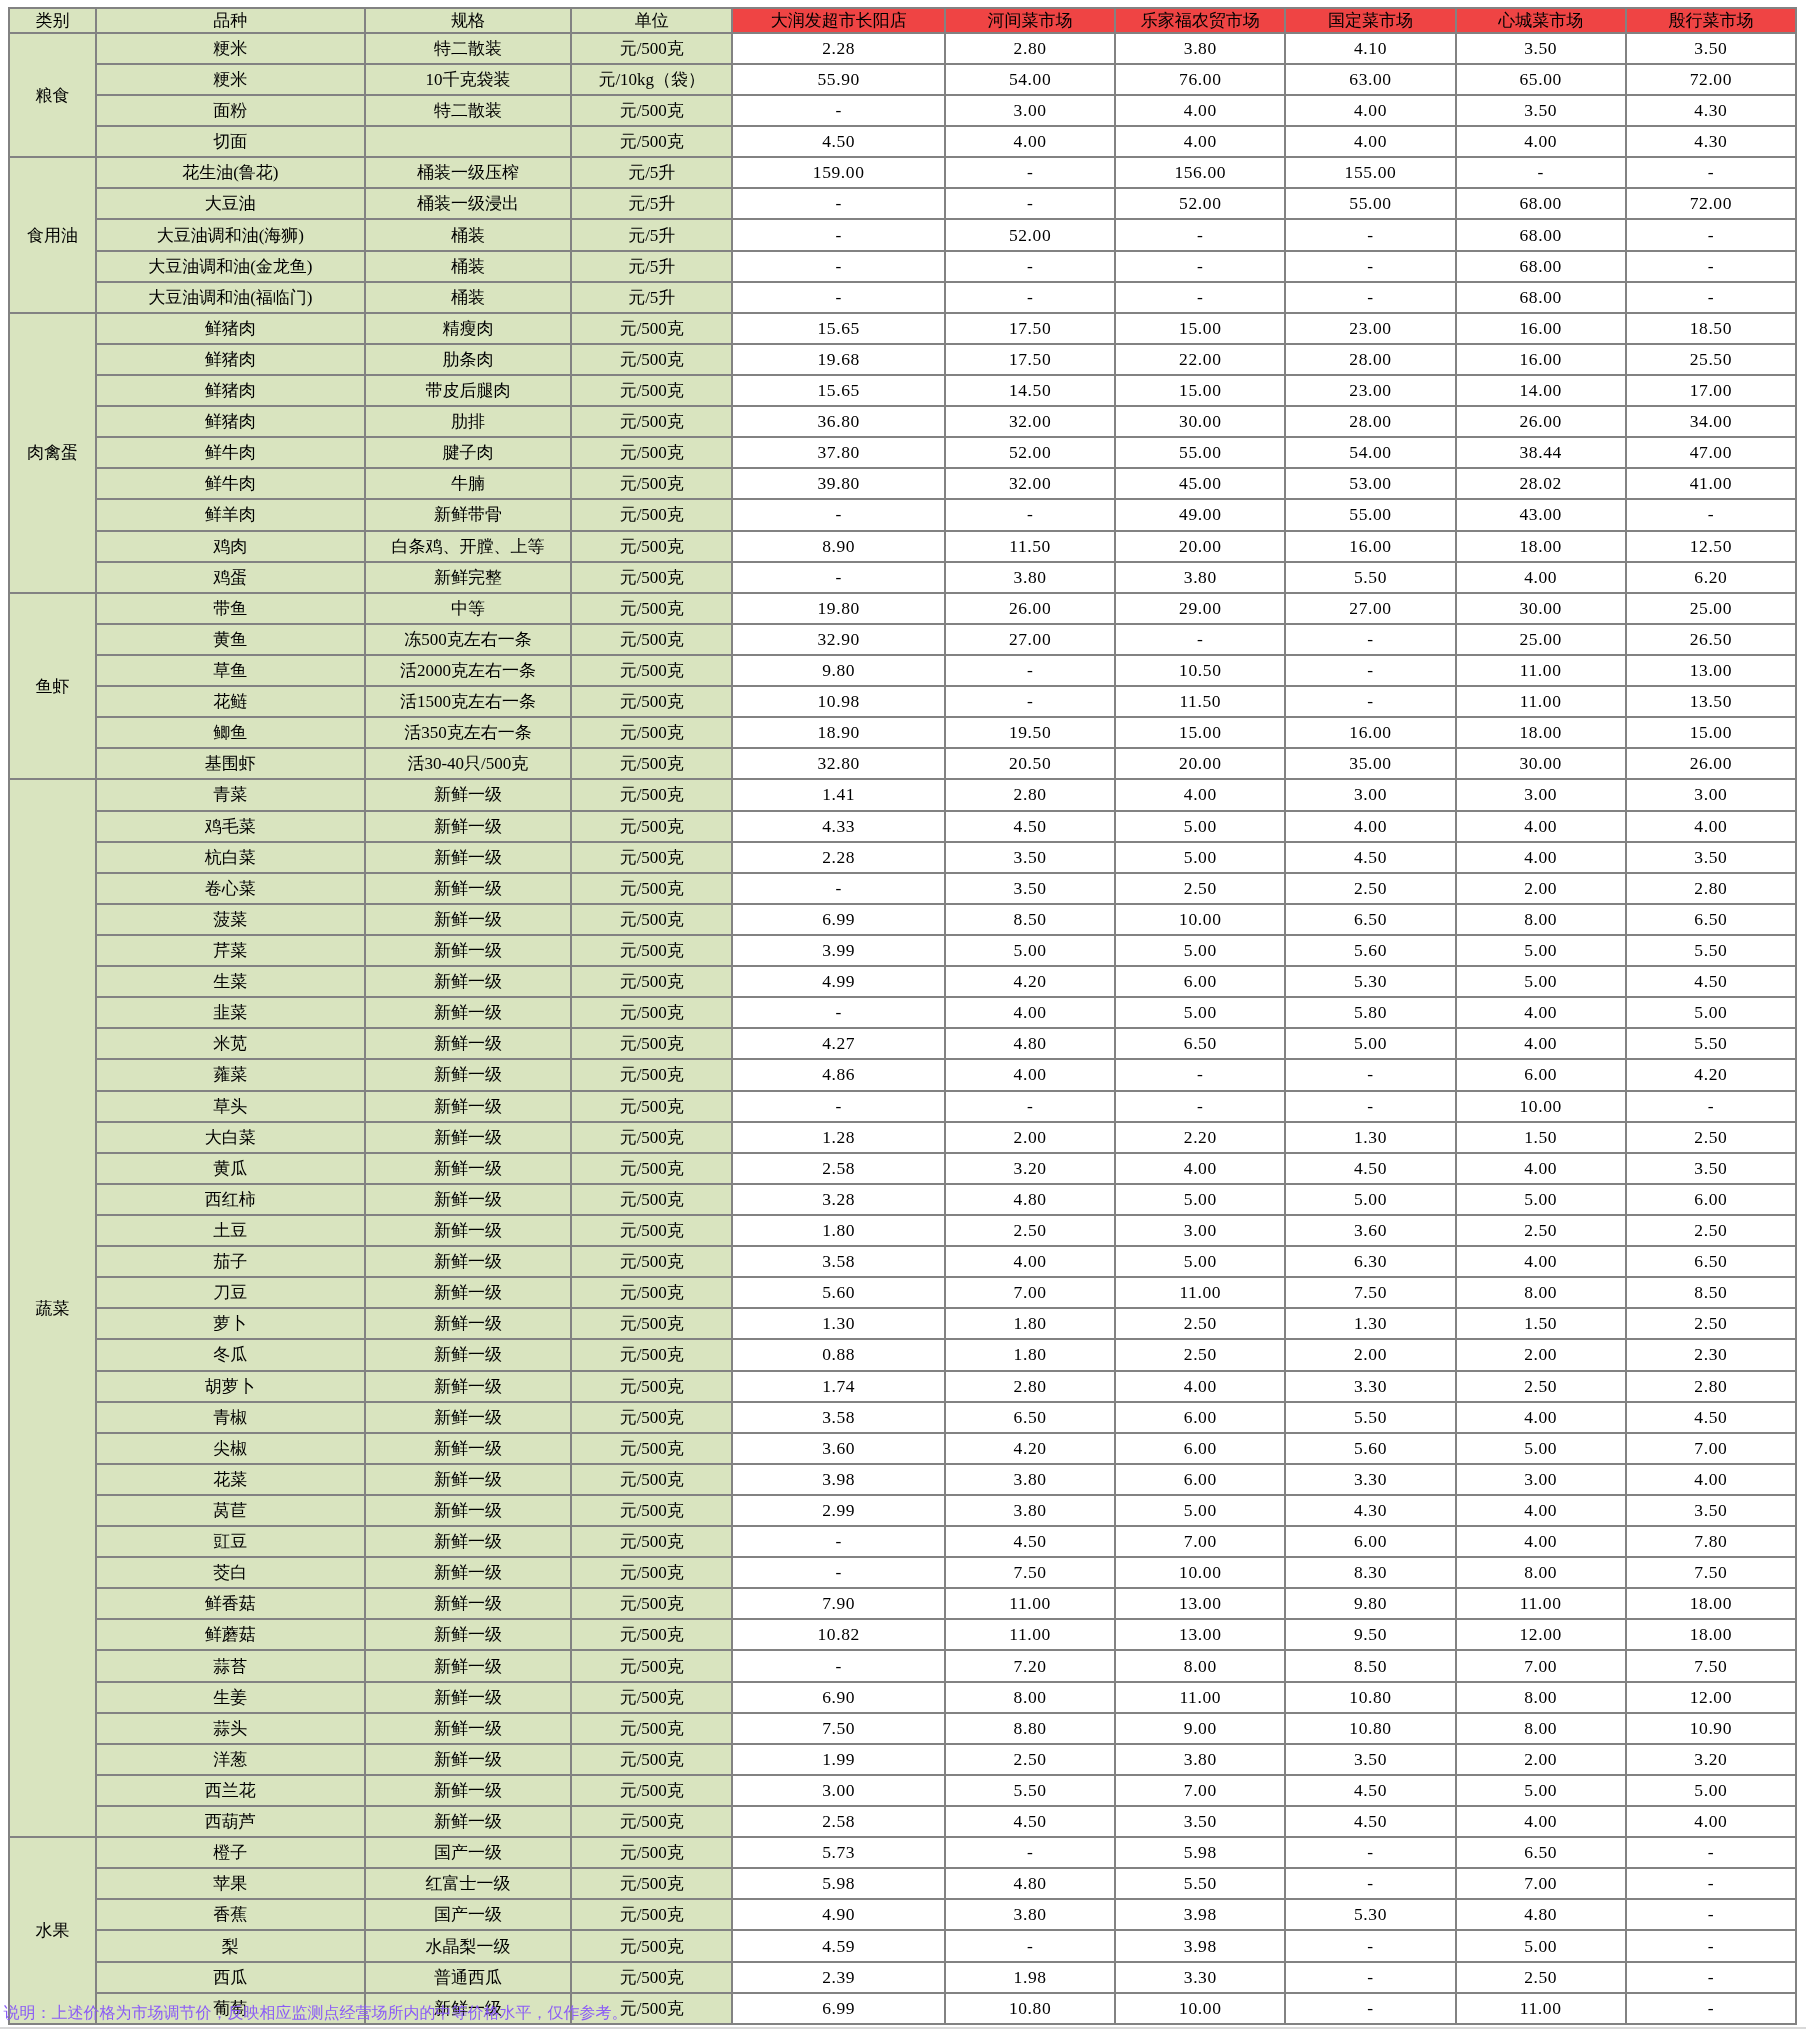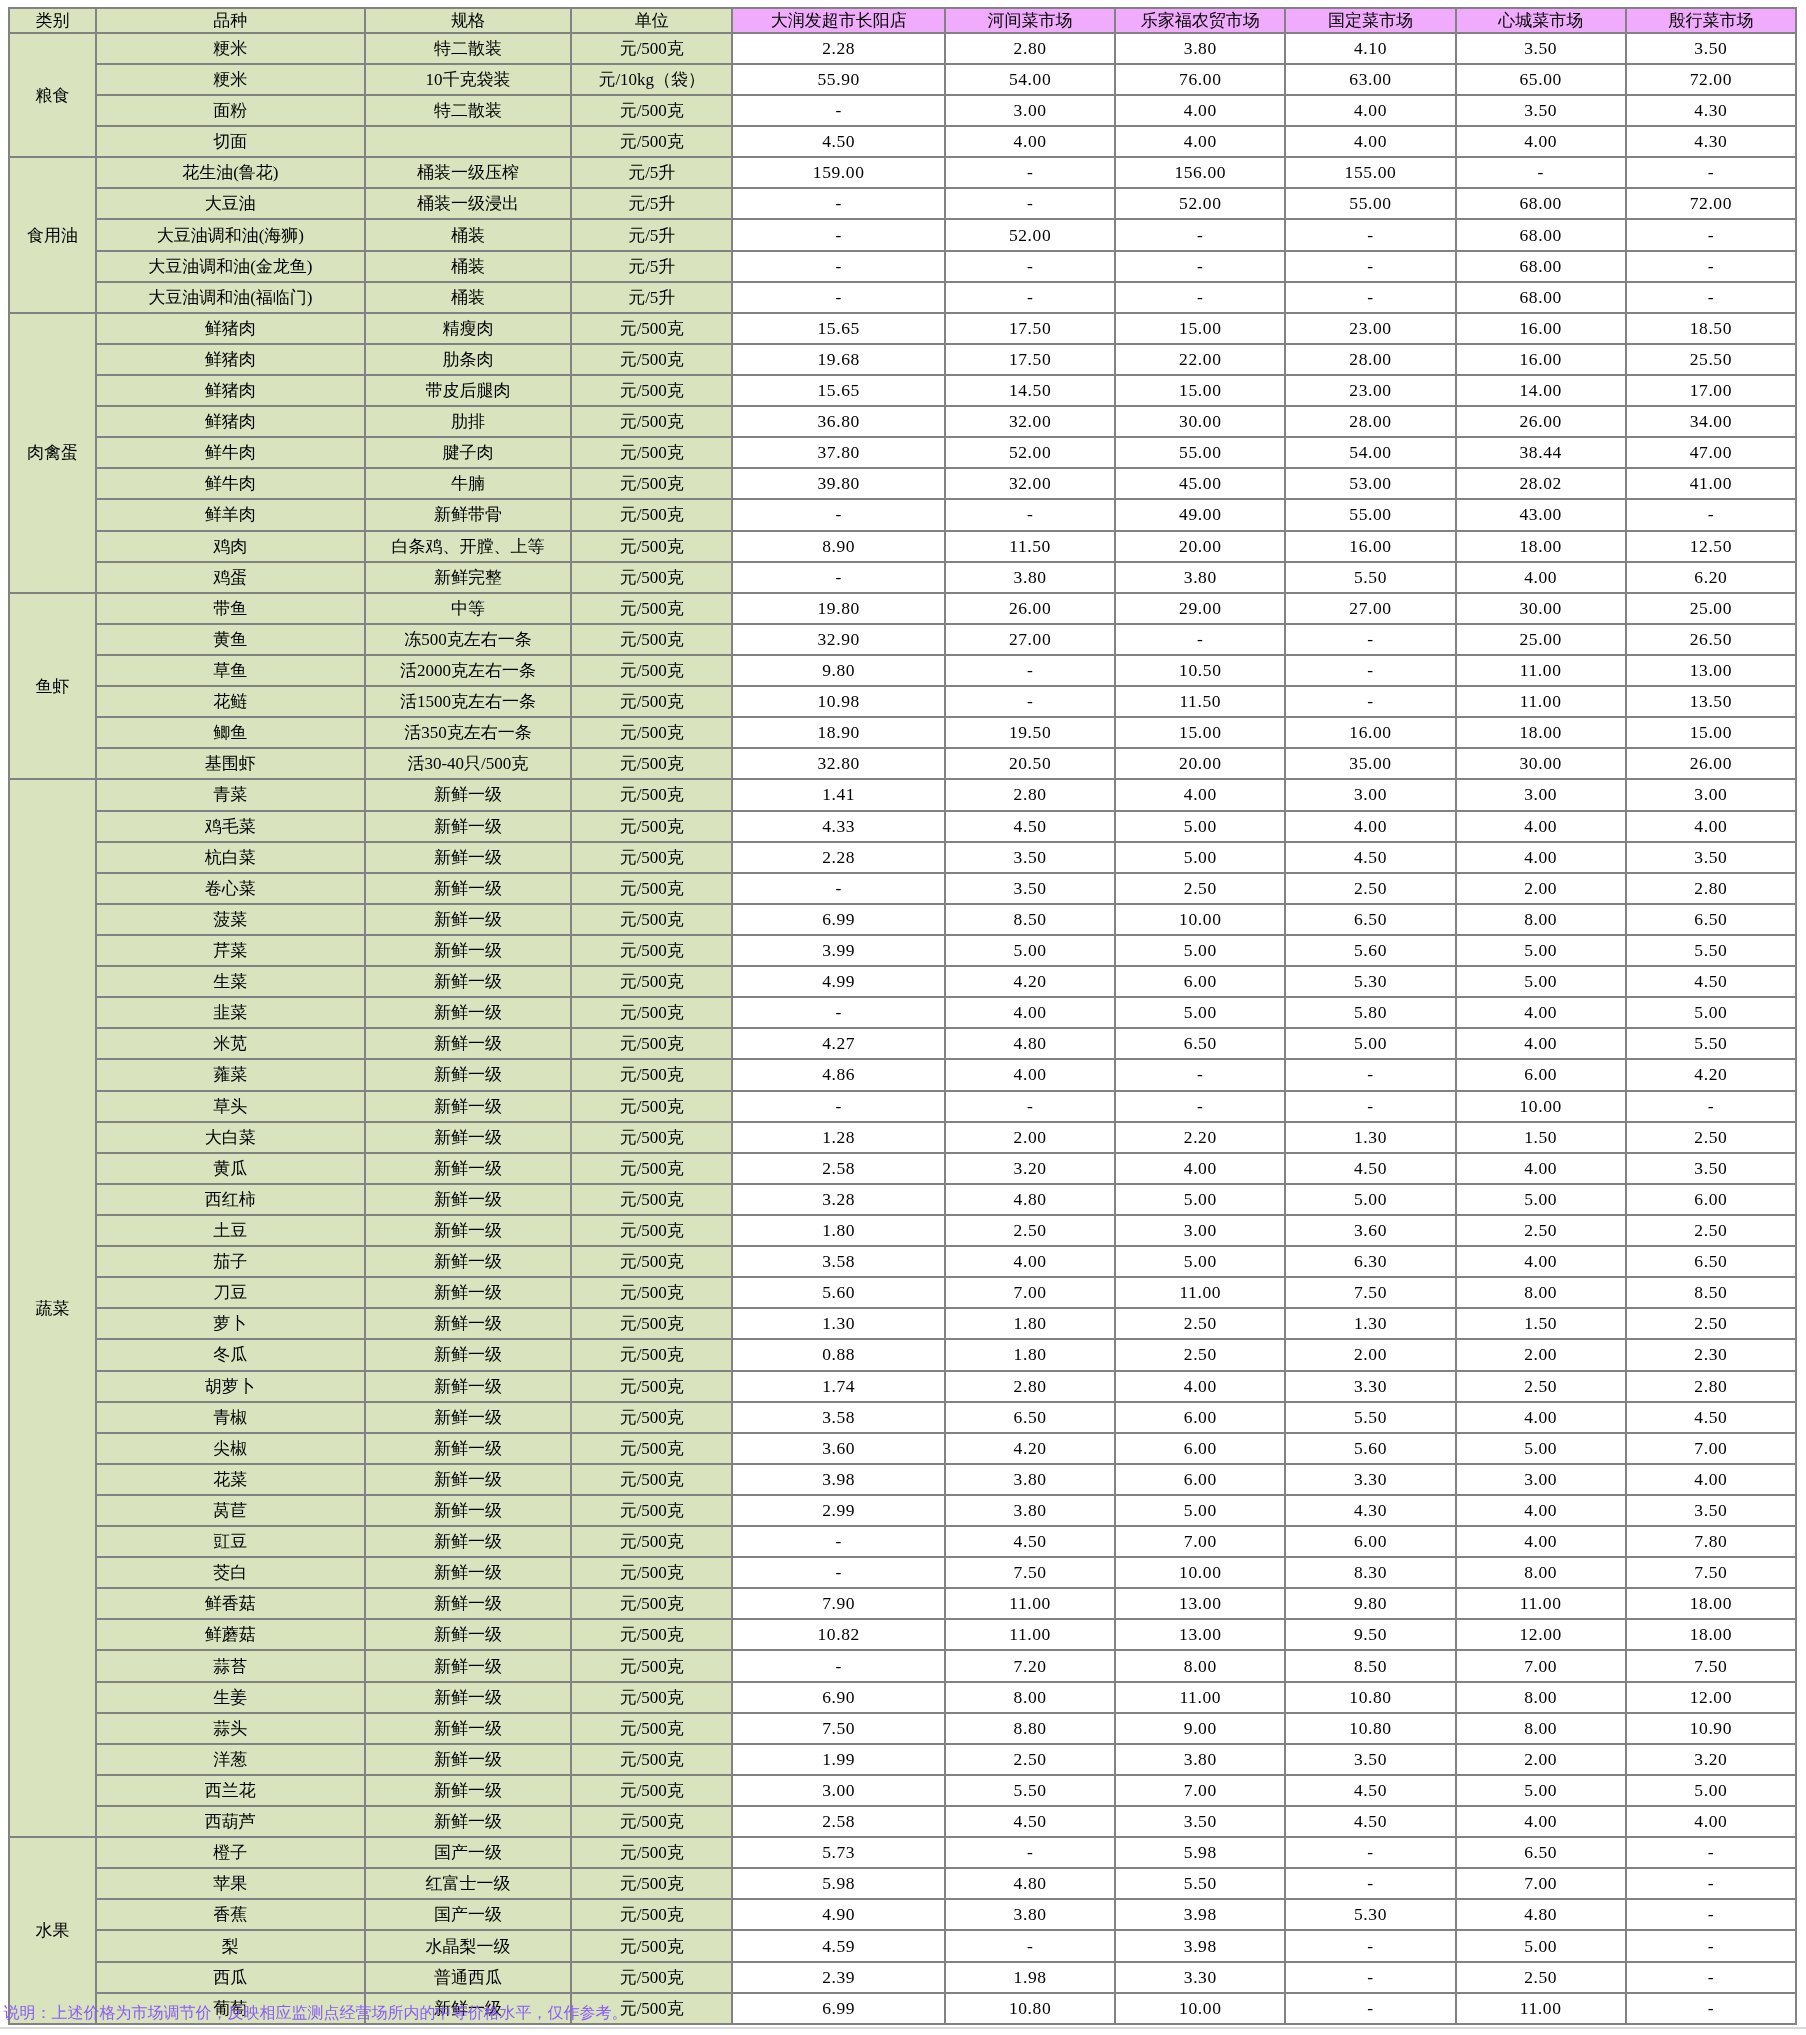--- a/index.html
+++ b/index.html
@@ -23,21 +23,21 @@
     text-align: center;
     vertical-align: middle;
     padding: 0;
     font-weight: normal;
     font-size: 17px;
     color: #000000;
     overflow: hidden;
     white-space: nowrap;
   }
   .price-table .g { background: #d9e4bf; }
-  .price-table .w { background: #f0abfc; }
+  .price-table .w { background: #ef4444; }
   .price-table td.p { background: #ffffff; font-size: 17.5px; letter-spacing: 0.6px; }
   .footer-note {
     position: absolute;
     left: 3.4px; top: 2003px;
     width: 1800px;
     font-size: 16px;
     color: #8b5cf6;
     white-space: nowrap;
   }
   .bottom-rule {

